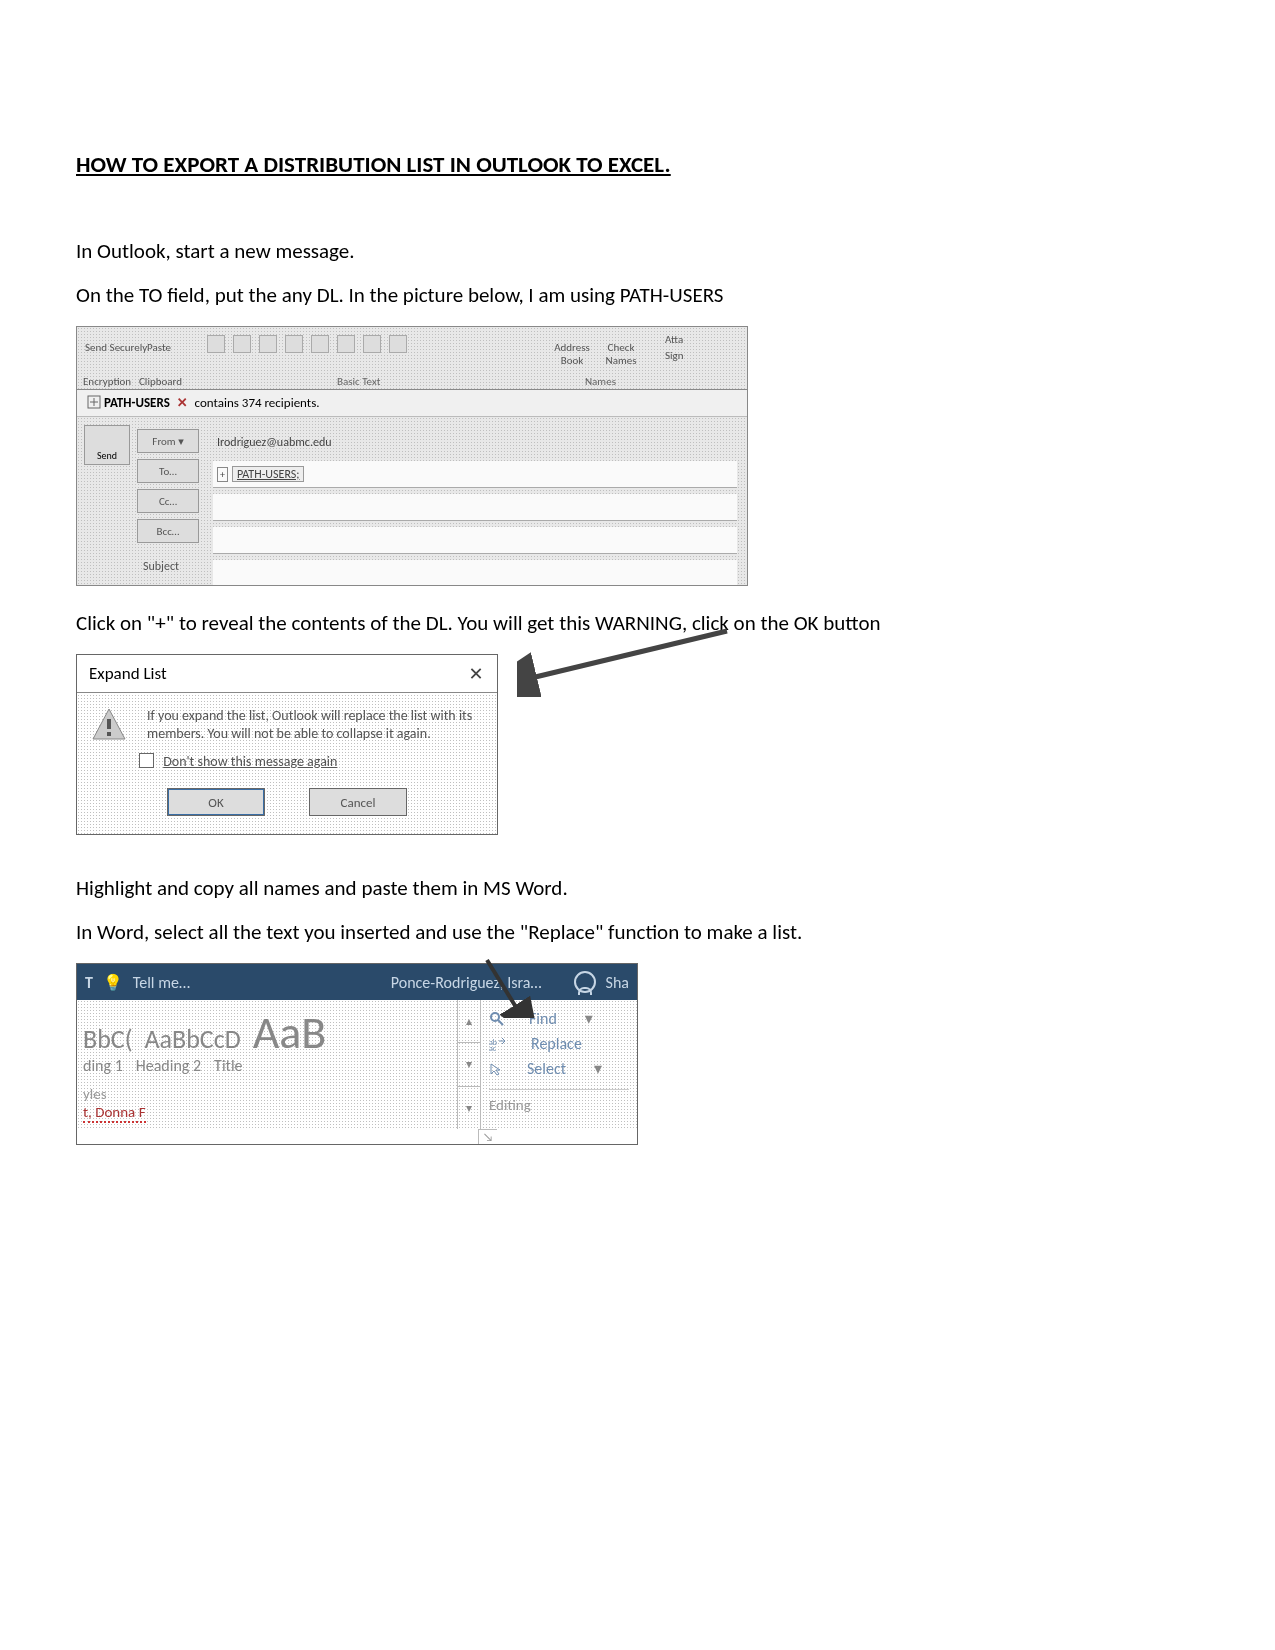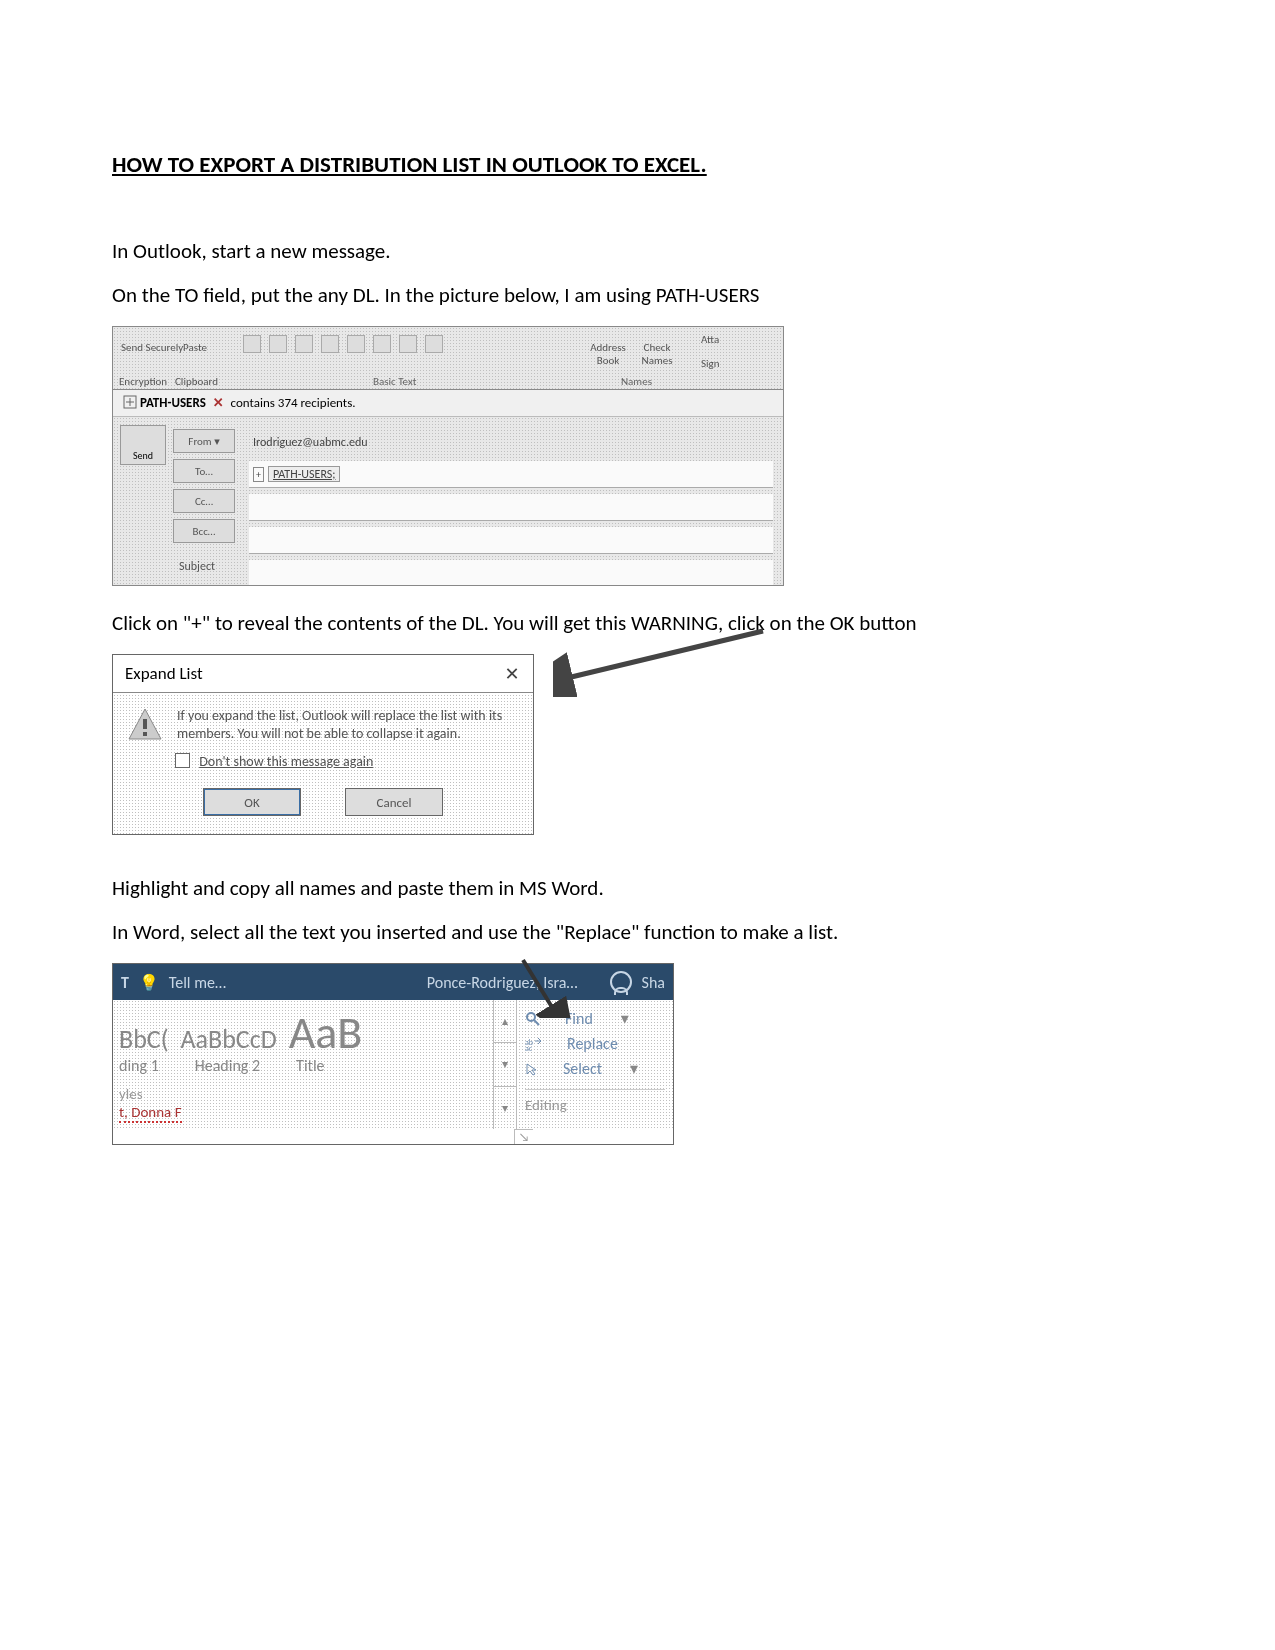--- a/index.html
+++ b/index.html
@@ -1,16 +1,16 @@
 <!DOCTYPE html>
 <html><head>
 <meta charset="utf-8">
 <style>
   html,body{margin:0;padding:0;background:#fff;font-family:Calibri,Arial,sans-serif;color:#000}
-  .page{width:1275px;height:1650px;box-sizing:border-box;padding:150px 140px 0 112px;position:relative}
+  .page{width:1275px;height:1650px;box-sizing:border-box;padding:150px 140px 0 76px;position:relative}
   .title{font-weight:bold;text-decoration:underline;font-size:23px;margin-bottom:60px}
   .para{font-size:21px;margin:18px 0}
   
   .shot{border:1px solid #888;background:#e8e8e8;margin:16px 0 24px 0}
   .shot-outlook{width:670px;height:258px;position:relative;overflow:hidden}
   .halftone{background-image:radial-gradient(#bfbfbf 0.6px,transparent 0.7px);background-size:3px 3px}
   .ribbon{height:62px;border-bottom:1px solid #888;position:relative}
   .rib-label{position:absolute;font-size:11px;color:#555}
   .rib-btxt{position:absolute;font-size:11px;color:#666}
   .rib-iconrow{position:absolute;top:8px;left:130px;display:flex;gap:8px}
@@ -24,40 +24,40 @@
   .fld-btn{width:60px;height:22px;margin:6px 0;border:1px solid #999;background:#ddd;font-size:11px;display:flex;align-items:center;justify-content:center;color:#555}
   .subj{font-size:12px;color:#555;padding-top:10px;padding-left:6px}
   .compose-right{flex:1;padding:6px 10px 0 6px}
   .fld-line{height:22px;margin:6px 0;border-bottom:1px solid #aaa;background:#fafafa;font-size:12px;padding:2px 4px;color:#444;display:flex;align-items:center}
   .fld-line.first{border-bottom:none;background:none}
   .chip{border:1px solid #999;padding:0 4px;background:#eee}
   
   .shot-expand{width:420px;position:relative;margin:18px 8px 40px 0;border:1px solid #666}
   .dlg-title{display:flex;justify-content:space-between;align-items:center;padding:8px 12px;font-size:17px;border-bottom:1px solid #888;background:#fff}
   .dlg-close{width:18px;height:18px;display:flex;align-items:center;justify-content:center;font-size:18px;color:#444}
-  .dlg-body{display:flex;padding:14px 14px 4px 14px;gap:14px}
+  .dlg-body{display:flex;padding:14px 14px 4px 14px;gap:20px}
   .dlg-icon{width:36px;height:36px;flex:none}
   .dlg-text{font-size:14px;color:#555;line-height:1.25}
   .dlg-check{padding:6px 14px 10px 62px;font-size:14px;color:#555}
   .chk{display:inline-block;width:13px;height:13px;border:1px solid #666;vertical-align:-2px;margin-right:6px;background:#fff}
   .dlg-btns{display:flex;gap:44px;justify-content:center;padding:8px 0 18px 0}
   .dlg-btn{width:96px;height:26px;border:1px solid #666;background:#ddd;font-size:13px;color:#555;display:flex;align-items:center;justify-content:center}
   
   .arrow1{position:absolute;left:440px;top:-28px;width:220px;height:70px;pointer-events:none}
   
   .shot-word{width:560px;border:1px solid #666;position:relative;margin-top:10px}
   .word-titlebar{height:36px;background:#2a4a6a;color:#c7d6e5;display:flex;align-items:center;font-size:16px;padding:0 8px;gap:10px}
   .word-body{display:flex}
   .styles-pane{flex:1;padding:4px 6px 8px 6px}
   .styles-row{display:flex;align-items:baseline;gap:12px}
   .st{color:#888}
   .st-big{font-size:46px;font-family:"Calibri Light",Calibri,serif}
   .st-med{font-size:26px}
   .st-small{font-size:26px}
-  .st-labels{display:flex;gap:36px;font-size:16px;color:#888;margin-top:-4px}
+  .st-labels{display:flex;gap:13px;font-size:16px;color:#888;margin-top:-4px}
   .styles-footer{font-size:15px;color:#999;margin-top:10px}
   .red-und{color:#a33;border-bottom:2px dotted #c33}
   .drop-col{width:22px;border-left:1px solid #bbb;display:flex;flex-direction:column}
   .drop-cell{flex:1;border-bottom:1px solid #bbb;display:flex;align-items:center;justify-content:center;color:#888;font-size:12px}
   .edit-pane{width:140px;border-left:1px solid #bbb;padding:6px 8px;font-size:16px;color:#6f8db0}
   .edit-row{display:flex;align-items:center;gap:24px;padding:3px 0}
   .edit-footer{text-align:left;color:#999;font-size:15px;margin-top:8px;border-top:1px solid #ccc;padding-top:6px}
   .corner{width:18px;border-left:1px solid #bbb;border-top:1px solid #bbb;display:flex;align-items:center;justify-content:center;color:#999;font-size:12px}
   .arrow2{position:absolute;right:90px;top:-6px;width:90px;height:60px;pointer-events:none}
   .person-ic{width:18px;height:18px;border-radius:50%;border:2px solid #c7d6e5;position:relative}
@@ -87,21 +87,21 @@
         <span class="rib-ic"></span>
         <span class="rib-ic"></span>
         <span class="rib-ic"></span>
         <span class="rib-ic"></span>
       </div>
       <span class="rib-btxt" style="left:260px;top:48px">Basic Text</span>
       <span class="rib-label" style="left:470px;top:14px;width:50px;text-align:center">Address Book</span>
       <span class="rib-label" style="left:522px;top:14px;width:44px;text-align:center">Check Names</span>
       <span class="rib-btxt" style="left:508px;top:48px">Names</span>
       <span class="rib-label" style="left:588px;top:6px">Atta</span>
-      <span class="rib-label" style="left:588px;top:30px">Sign</span>
+      <span class="rib-label" style="left:588px;top:22px">Sign</span>
     </div>
     <div class="dl-bar">
       <svg width="14" height="14">
           <rect x="1" y="1" width="12" height="12" fill="none" stroke="#666"></rect>
           <line x1="7" y1="3" x2="7" y2="11" stroke="#666"></line>
           <line x1="3" y1="7" x2="11" y2="7" stroke="#666"></line>
         </svg>
       <b>PATH-USERS</b>
       <span style="margin:0 4px;color:#a33;font-weight:bold">✕</span>
       <span>contains 374 recipients.</span>

